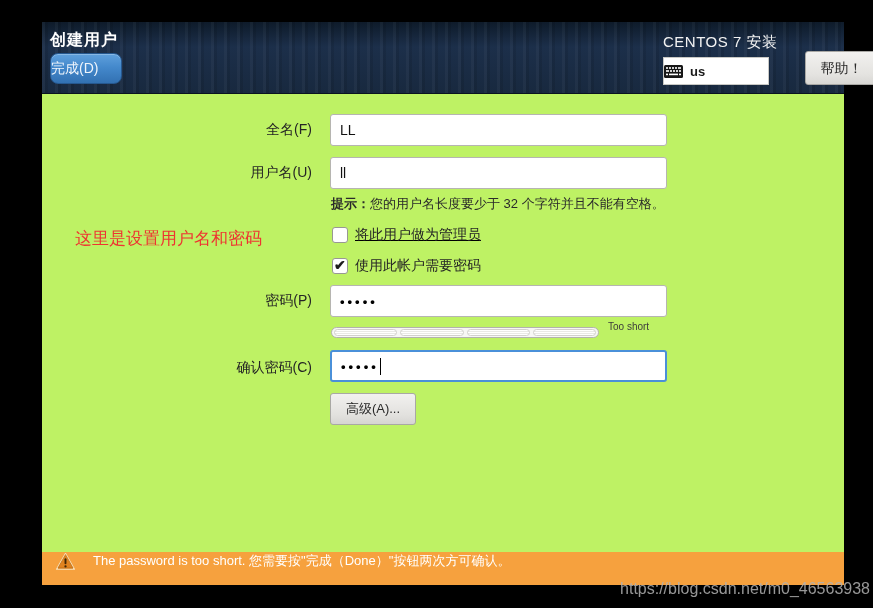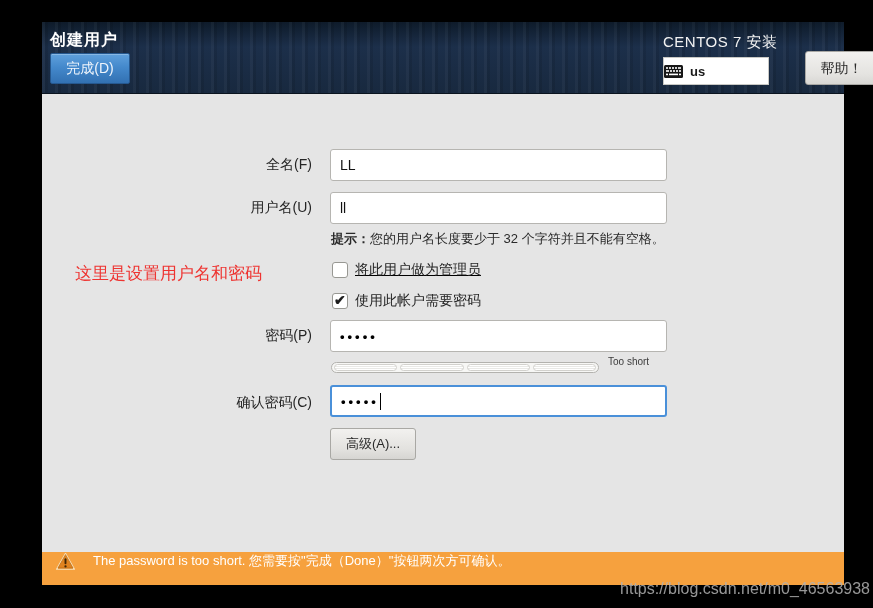--- a/index.html
+++ b/index.html
@@ -1,43 +1,43 @@
 <!DOCTYPE html>
 <html><head>
 <meta charset="utf-8">
 <style>
   * { margin: 0; padding: 0; box-sizing: border-box; }
   html, body { width: 873px; height: 608px; background: #000; overflow: hidden;
     font-family: "Liberation Sans", sans-serif; }
 
   .window {
     position: absolute; left: 42px; top: 22px; width: 802px; height: 563px;
-    background: #e5e5e5;
+    background: #bef264;
   }
 
   
   .header {
     position: absolute; left: 0; top: 0; width: 100%; height: 72px;
     background:
       repeating-linear-gradient(90deg,
         rgba(255,255,255,0.035) 0 3px,
         rgba(0,0,0,0.10) 3px 6px,
         rgba(255,255,255,0.0) 6px 13px),
       linear-gradient(to bottom, #0e1b2a 0%, #1c2f4a 35%, #18293f 100%);
     border-bottom: 1px solid #0a141f;
   }
   .page-title {
     position: absolute; left: 8px; top: 8px;
     color: #ffffff; font-size: 16px; font-weight: bold; letter-spacing: 1px;
   }
   .done-btn {
-    position: absolute; left: 8px; top: 31px; width: 80px; height: 31px;
+    position: absolute; left: 8px; top: 31px; width: 72px; height: 31px;
     background: linear-gradient(to bottom, #5fa0dc 0%, #4489cc 45%, #3271b2 100%);
-    border: 1px solid #26588f; border-radius: 2px;
-    color: #eef4fb; font-size: 14px; text-align: center; line-height: 29px;
+    border: 1px solid #26588f; border-radius: 8px;
+    color: #eef4fb; font-size: 14px; line-height: 29px;
     box-shadow: inset 0 1px 0 rgba(255,255,255,0.25);
     cursor: pointer;
   }
   .product-title {
     position: absolute; left: 621px; top: 11px;
     color: #f2f2f2; font-size: 15px; letter-spacing: 0.5px;
   }
   .kbd-box {
     position: absolute; left: 621px; top: 35px; width: 106px; height: 28px;
     background: #ffffff; border: 1px solid #c9c9c5;
@@ -46,21 +46,21 @@
   .kbd-box .layout { font-size: 13px; font-weight: bold; color: #1a1a1a; }
   .help-btn {
     position: absolute; left: 763px; top: 29px; width: 73px; height: 34px;
     background: linear-gradient(to bottom, #f2f1ef 0%, #e4e3e0 70%, #d8d7d4 100%);
     border: 1px solid #a9a8a4; border-radius: 3px;
     color: #2a2a2a; font-size: 14px; text-align: center; line-height: 32px;
     cursor: pointer;
   }
 
   
-  .content { position: absolute; left: 0; top: 72px; width: 100%; height: 458px; margin-top: 35px; }
+  .content { position: absolute; left: 0; top: 72px; width: 100%; height: 458px; }
 
   .field-label {
     position: absolute; left: 40px; width: 230px; text-align: right;
     font-size: 14px; color: #252525;
   }
   .text-input {
     position: absolute; left: 288px; width: 337px; height: 32px;
     background: #ffffff; border: 1px solid #b6b5b1; border-radius: 3px;
     font-family: "Liberation Sans", sans-serif;
     font-size: 14px; color: #111; padding: 8px 9px; outline: none;

